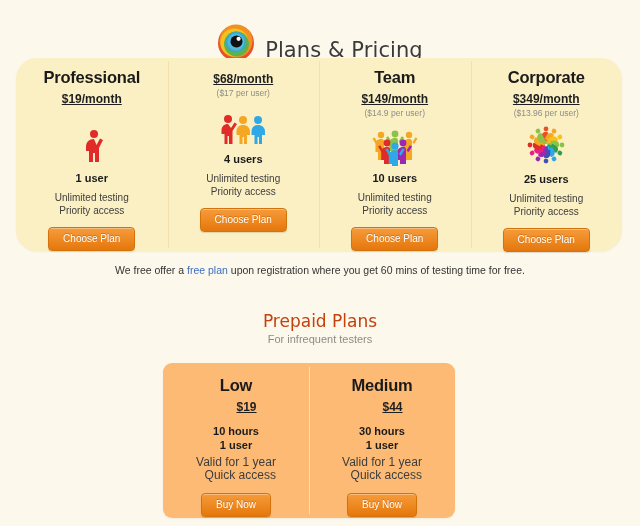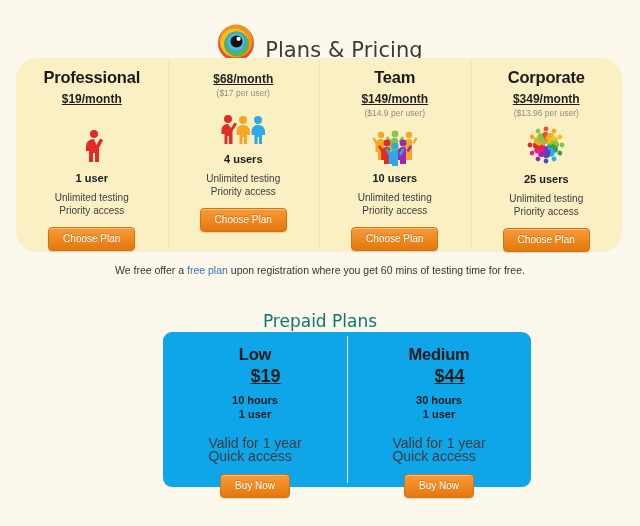--- a/index.html
+++ b/index.html
@@ -148,39 +148,39 @@
 
   
   .prepaid-heading {
     position: absolute;
     left: 0;
     top: 310px;
     width: 100%;
     text-align: center;
     font-family: "DejaVu Sans", sans-serif;
     font-size: 17px;
-    color: #0f766e;
+    color: #c2410c;
     line-height: 22px;
   }
   .prepaid-sub {
     position: absolute;
     left: 0;
     top: 333px;
     width: 100%;
     text-align: center;
     font-size: 11px;
     color: #8d8d85;
   }
   .prepaid-panel {
     position: absolute;
     left: 163px;
-    top: 332px;
-    width: 368px;
+    top: 363px;
+    width: 292px;
     height: 155px;
-    background: #0ea5e9;
+    background: #fdba74;
     border-radius: 9px;
     display: flex;
     box-sizing: border-box;
     box-shadow: 0 1px 2px rgba(0,0,0,0.05);
   }
   .prepaid-card {
     flex: 1 1 50%;
     position: relative;
     display: flex;
     flex-direction: column;
@@ -198,40 +198,40 @@
     background: #F2E3AE;
   }
   .prepaid-name {
     font-size: 16.5px;
     font-weight: bold;
     color: #1a1a1a;
     letter-spacing: -0.2px;
     line-height: 20px;
   }
   .prepaid-price {
-    font-size: 18px;
+    font-size: 12px;
     font-weight: bold;
     color: #1f1f1f;
     text-decoration: underline;
     margin-top: 5px;
     line-height: 15px;
     margin-left: 21px;
   }
   .prepaid-spec {
     margin-top: 9px;
     text-align: center;
     font-size: 11px;
     font-weight: bold;
     color: #1a1a1a;
     line-height: 14px;
   }
   .prepaid-feats {
-    margin-top: 16px;
-    text-align: left;
-    font-size: 14px;
+    margin-top: 4px;
+    text-align: right;
+    font-size: 12px;
     color: #3d3d3d;
     line-height: 13px;
   }
   .prepaid-card .btn { margin-top: 11px; }
 </style>
 </head>
 <body>
 
 <div class="header">
   <span class="logo">

